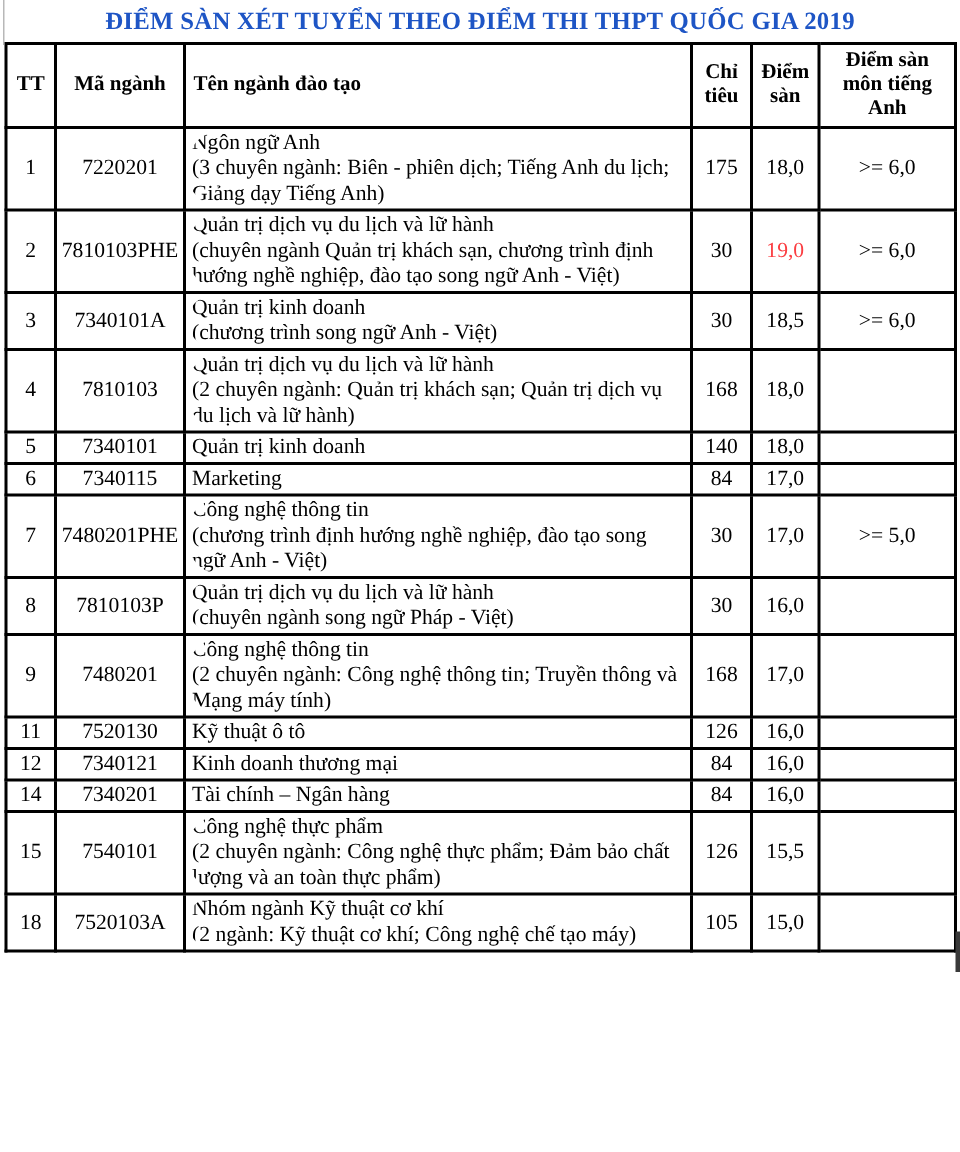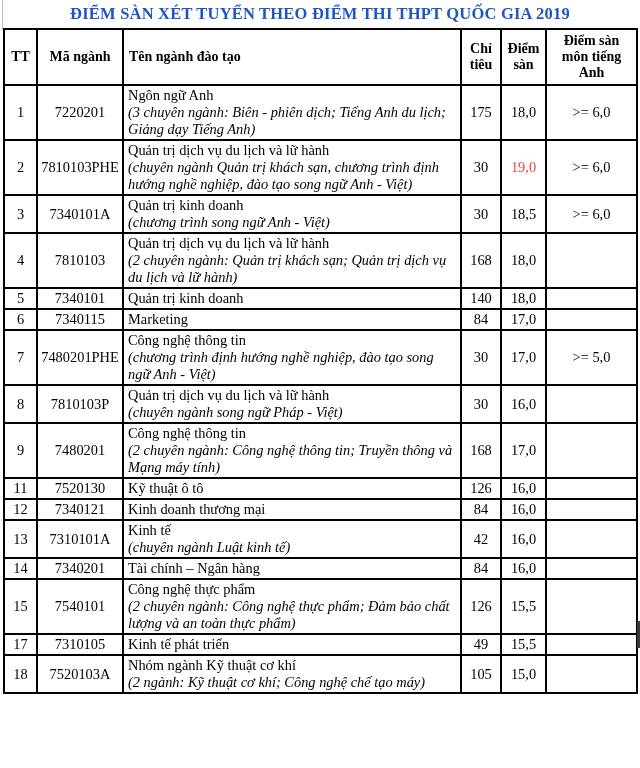--- a/index.html
+++ b/index.html
@@ -52,23 +52,23 @@
     line-height: 17px;
     padding: 1px 3px;
   }
   td.c-tt, td.c-code, td.c-quota, td.c-floor, td.c-eng {
     text-align: center;
   }
   td.c-name {
     text-align: left;
     padding-left: 4px;
     padding-right: 4px;
+    border-radius: 25px;
   }
   .detail {
-    font-style: italic;
   }
   td.red {
     color: var(--highlight-red, #fb3e42);
   }
   
   .left-edge-artifact {
     position: absolute;
     left: 2px;
     top: 0;
     width: 1px;
@@ -223,31 +223,20 @@
         <td class="c-tt">12</td>
         <td class="c-code">7340121</td>
         <td class="c-name">
           <div>Kinh doanh thương mại</div>
         </td>
         <td class="c-quota">84</td>
         <td class="c-floor">16,0</td>
         <td class="c-eng"></td>
       </tr>
       <tr>
-        <td class="c-tt">13</td>
-        <td class="c-code">7310101A</td>
-        <td class="c-name">
-          <div>Kinh tế</div>
-          <div class="detail">(chuyên ngành Luật kinh tế)</div>
-        </td>
-        <td class="c-quota">42</td>
-        <td class="c-floor">16,0</td>
-        <td class="c-eng"></td>
-      </tr>
-      <tr>
         <td class="c-tt">14</td>
         <td class="c-code">7340201</td>
         <td class="c-name">
           <div>Tài chính – Ngân hàng</div>
         </td>
         <td class="c-quota">84</td>
         <td class="c-floor">16,0</td>
         <td class="c-eng"></td>
       </tr>
       <tr>
@@ -255,30 +244,20 @@
         <td class="c-code">7540101</td>
         <td class="c-name">
           <div>Công nghệ thực phẩm</div>
           <div class="detail">(2 chuyên ngành: Công nghệ thực phẩm; Đảm bảo chất lượng và an toàn thực phẩm)</div>
         </td>
         <td class="c-quota">126</td>
         <td class="c-floor">15,5</td>
         <td class="c-eng"></td>
       </tr>
       <tr>
-        <td class="c-tt">17</td>
-        <td class="c-code">7310105</td>
-        <td class="c-name">
-          <div>Kinh tế phát triển</div>
-        </td>
-        <td class="c-quota">49</td>
-        <td class="c-floor">15,5</td>
-        <td class="c-eng"></td>
-      </tr>
-      <tr>
         <td class="c-tt">18</td>
         <td class="c-code">7520103A</td>
         <td class="c-name">
           <div>Nhóm ngành Kỹ thuật cơ khí</div>
           <div class="detail">(2 ngành: Kỹ thuật cơ khí; Công nghệ chế tạo máy)</div>
         </td>
         <td class="c-quota">105</td>
         <td class="c-floor">15,0</td>
         <td class="c-eng"></td>
       </tr>

